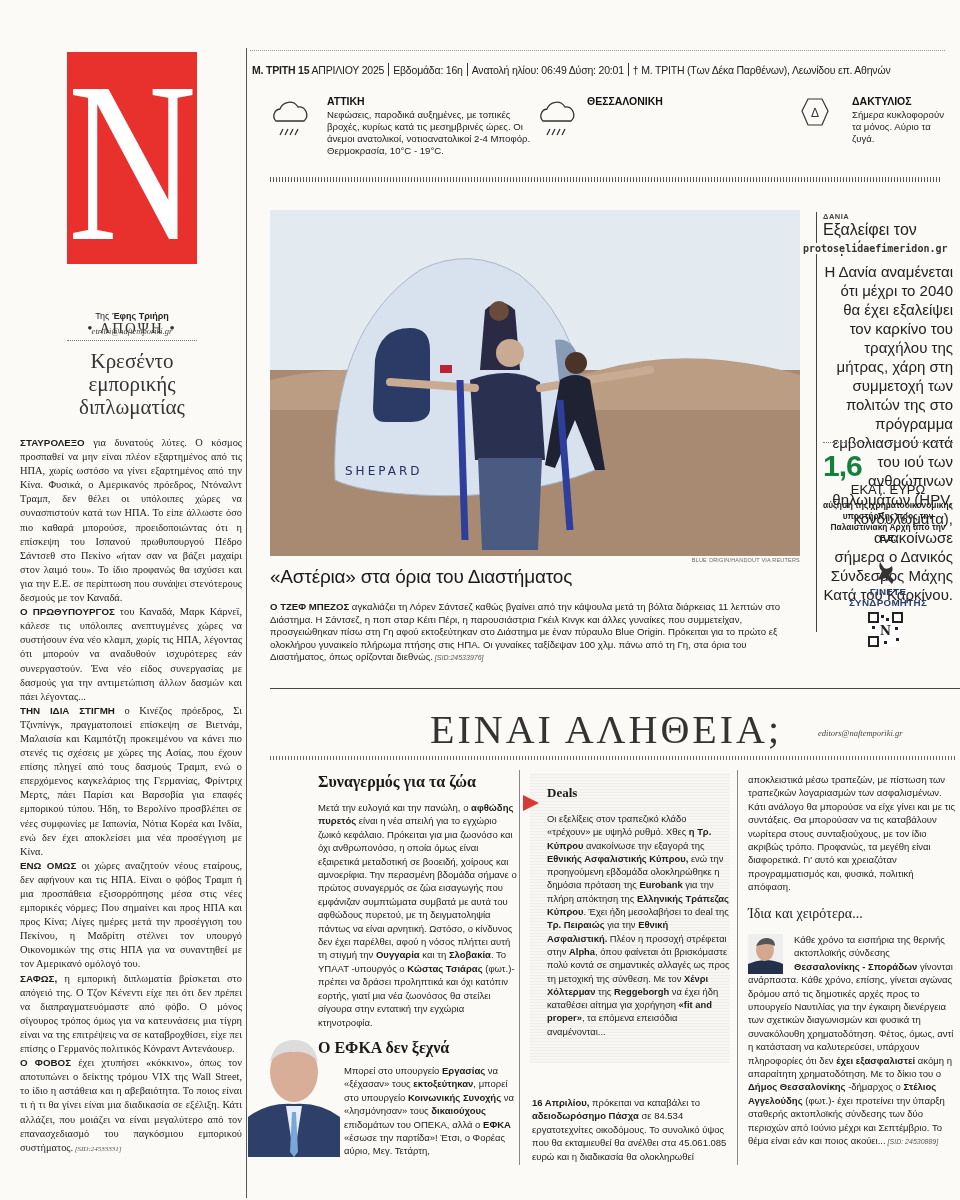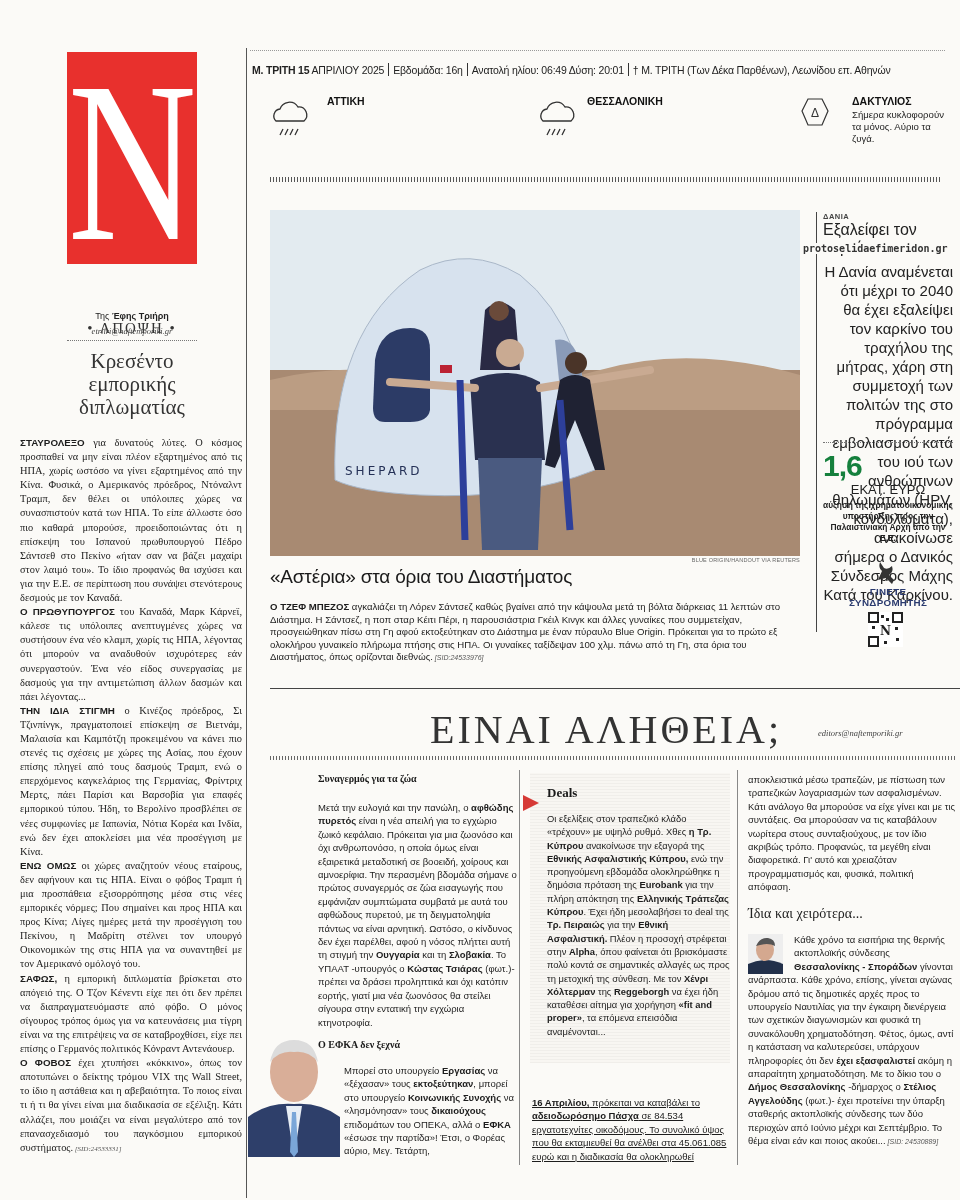--- a/index.html
+++ b/index.html
@@ -56,36 +56,36 @@
   #stat-desc { left: 823px; top: 500px; width: 130px; text-align:center; font-size: 8.4px; line-height: 11px; font-weight: bold; color:#222; }
   #subscribe-icon { left: 872px; top: 558px; width: 28px; height: 30px; }
   #subscribe-label { left: 823px; top: 586px; width: 130px; text-align:center; font-size: 9.8px; line-height: 11px; font-weight: bold; color:#2a3a6e; letter-spacing: .3px; }
   #qr-code { left: 868px; top: 612px; width: 35px; height: 35px; }
 
   
   #aletheia-title { left: 430px; top: 706px; font-family:"Liberation Serif",serif; font-size: 40px; letter-spacing: 3px; color:#333; font-weight: normal; }
   #aletheia-email { left: 818px; top: 728px; font-family:"Liberation Serif",serif; font-style:italic; font-size: 8.5px; color:#444; }
   #aletheia-rule { left: 270px; top: 756px; width: 685px; height: 4px; background: repeating-linear-gradient(90deg, #666 0 1px, transparent 1px 3px); }
 
-  .col-title { font-family:"Liberation Serif",serif; font-weight:bold; font-size: 10px; color:#1a1a1a; }
+  .col-title { font-family:"Liberation Serif",serif; font-weight:bold; font-size: 16px; color:#1a1a1a; }
   .col-text { font-size: 9.5px; line-height: 13.4px; color:#1d1d1d; }
   .col-text b { font-weight: bold; }
 
   #c1-title { left: 318px; top: 773px; }
   #c1-body { left: 318px; top: 801px; width: 200px; }
   #c2-title { left: 318px; top: 1039px; }
   #c2-body { left: 318px; top: 1064px; width: 200px; }
   #portrait-1 { left: 248px; top: 1032px; width: 92px; height: 125px; overflow:hidden; }
 
   #col-rule-1 { left: 519px; top: 770px; width: 1px; height: 395px; background:#888; }
   #deals-box { left: 530px; top: 773px; width: 200px; height: 290px; background: repeating-linear-gradient(0deg, #f0eeea 0 1px, #f8f6f2 1px 3px); }
   #deals-arrow { left: 523px; top: 795px; width: 0; height: 0; border-top: 8px solid transparent; border-bottom: 8px solid transparent; border-left: 16px solid #d63a36; }
   #deals-title { left: 547px; top: 785px; font-family:"Liberation Serif",serif; font-weight:bold; font-size: 13px; }
   #deals-body { left: 547px; top: 812px; width: 183px; font-size: 9.4px; line-height: 13.3px; }
-  #c3-body { left: 532px; top: 1096px; width: 200px; text-decoration: underline; }
+  #c3-body { left: 532px; top: 1096px; width: 200px; }
   #col-rule-2 { left: 737px; top: 770px; width: 1px; height: 395px; background:#888; }
 
   #c4-body { left: 748px; top: 773px; width: 208px; }
   #c4-title { left: 748px; top: 906px; font-size: 14px; font-weight: normal; color:#222; }
   #portrait-2 { left: 748px; top: 934px; width: 35px; height: 40px; overflow:hidden; }
   #c4-body2 { left: 748px; top: 933px; width: 208px; }
 </style>
 </head>
 <body>
 
@@ -114,20 +114,21 @@
 <div id="dateline" class="abs">
   <b>Μ. ΤΡΙΤΗ 15</b><span> ΑΠΡΙΛΙΟΥ 2025</span><span class="sep"></span><span>Εβδομάδα: 16η</span><span class="sep"></span><span>Ανατολή ηλίου: 06:49 Δύση: 20:01</span><span class="sep"></span><span><span>† Μ. ΤΡΙΤΗ</span><span> (Των Δέκα Παρθένων), Λεωνίδου επ. Αθηνών</span></span>
 </div>
 
 <div class="abs weather" style="left:270px;width:260px;height:80px;">
   <svg class="w-icon" viewBox="0 0 40 45">
     <path d="M6 26 a7 7 0 0 1 4-12 a10 10 0 0 1 18-2 a8 8 0 0 1 6 14 z" fill="none" stroke="#333" stroke-width="1.3"></path>
     <path d="M10 40 l3-6 M15 40 l3-6 M20 40 l3-6 M25 40 l3-6" stroke="#333" stroke-width="1.3"></path>
   </svg>
   <div class="w-title" style="left:57px;top:0;">ΑΤΤΙΚΗ</div>
+  <div class="w-text" style="left:57px;top:14px;width:210px;">Νεφώσεις, παροδικά αυξημένες, με τοπικές βροχές, κυρίως κατά τις μεσημβρινές ώρες. Οι άνεμοι ανατολικοί, νοτιοανατολικοί 2-4 Μποφόρ. Θερμοκρασία, 10°C - 19°C.</div>
 </div>
 <div class="abs weather" style="left:537px;width:260px;height:80px;">
   <svg class="w-icon" viewBox="0 0 40 45">
     <path d="M6 26 a7 7 0 0 1 4-12 a10 10 0 0 1 18-2 a8 8 0 0 1 6 14 z" fill="none" stroke="#333" stroke-width="1.3"></path>
     <path d="M10 40 l3-6 M15 40 l3-6 M20 40 l3-6 M25 40 l3-6" stroke="#333" stroke-width="1.3"></path>
   </svg>
   <div class="w-title" style="left:50px;top:0;">ΘΕΣΣΑΛΟΝΙΚΗ</div>
 </div>
 <div class="abs weather" style="left:800px;width:150px;height:80px;">
   <svg class="w-icon" style="top:0;width:30px;height:35px;" viewBox="0 0 30 35">

